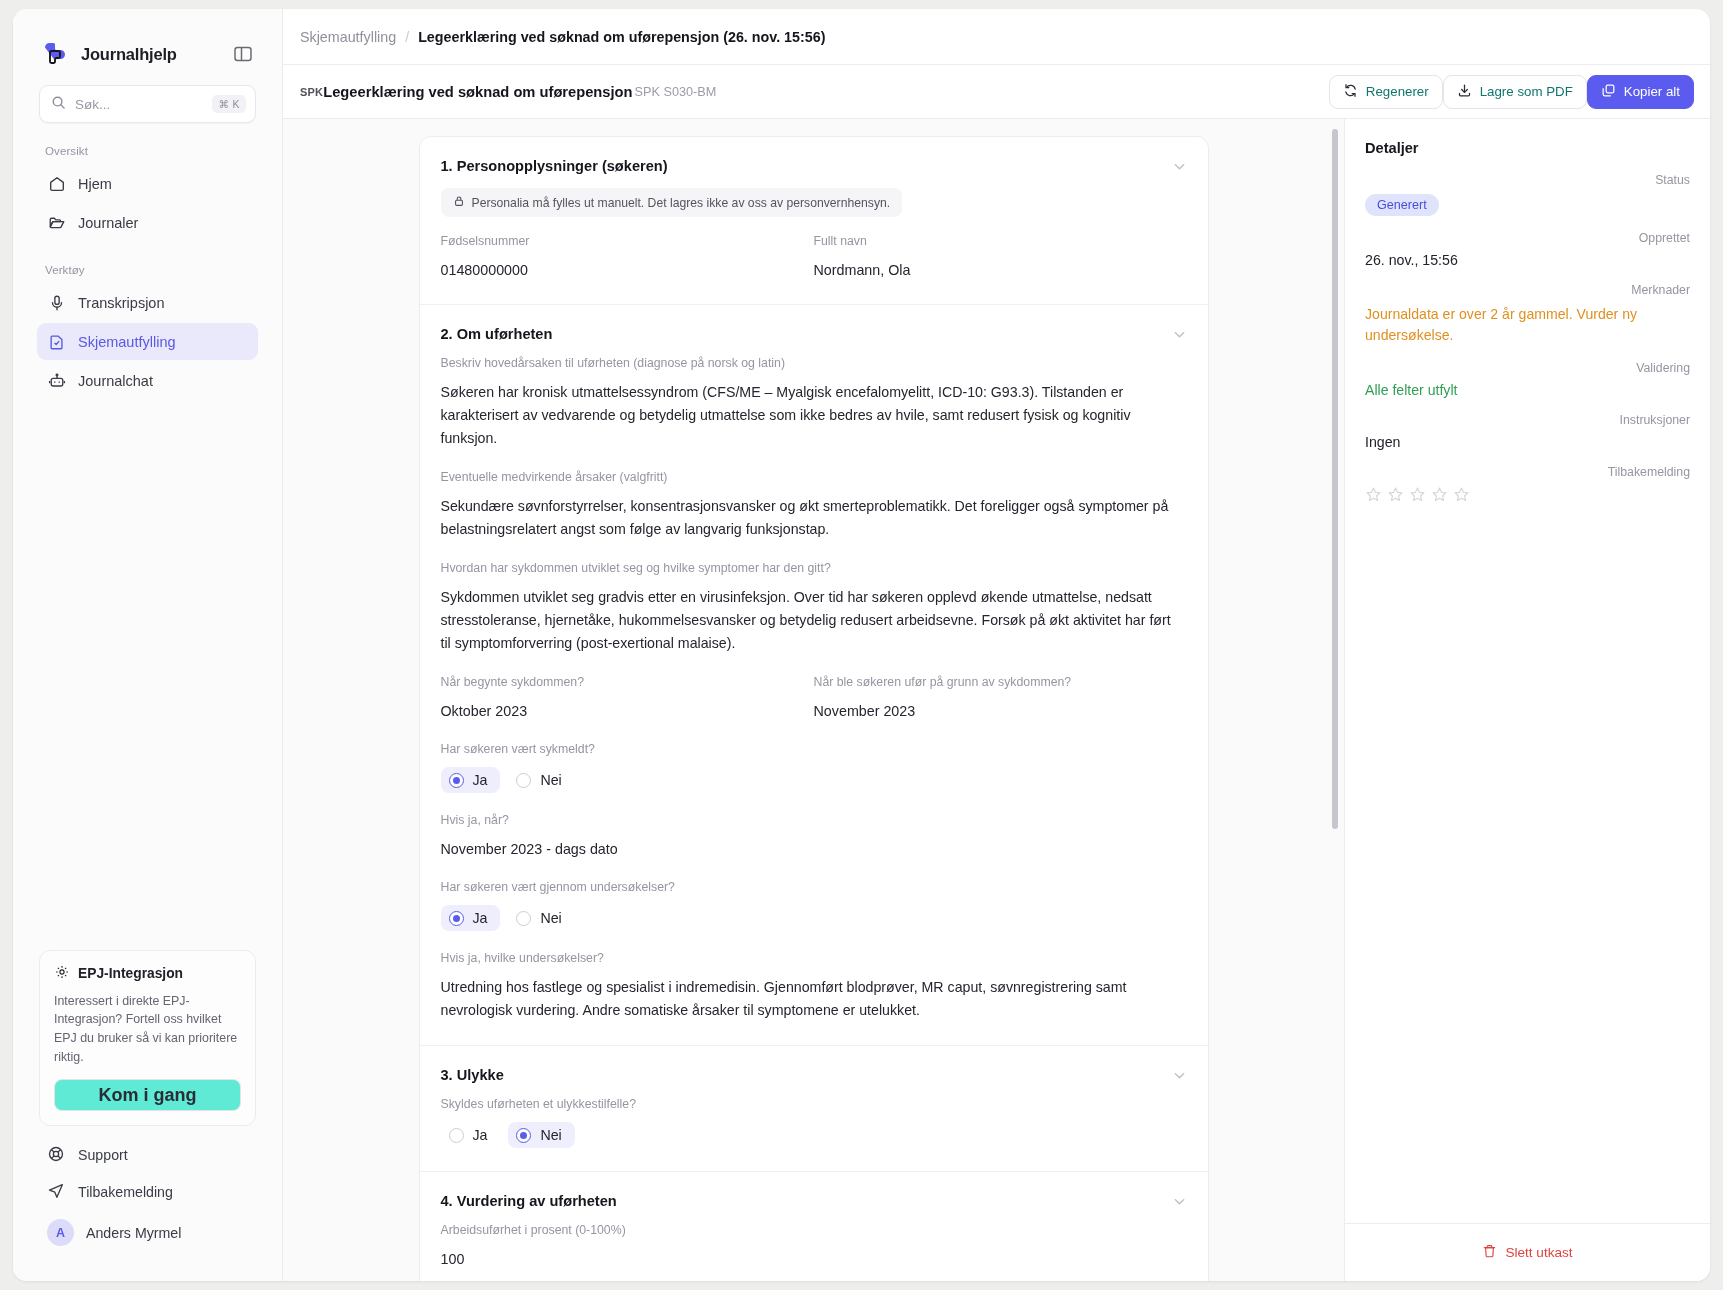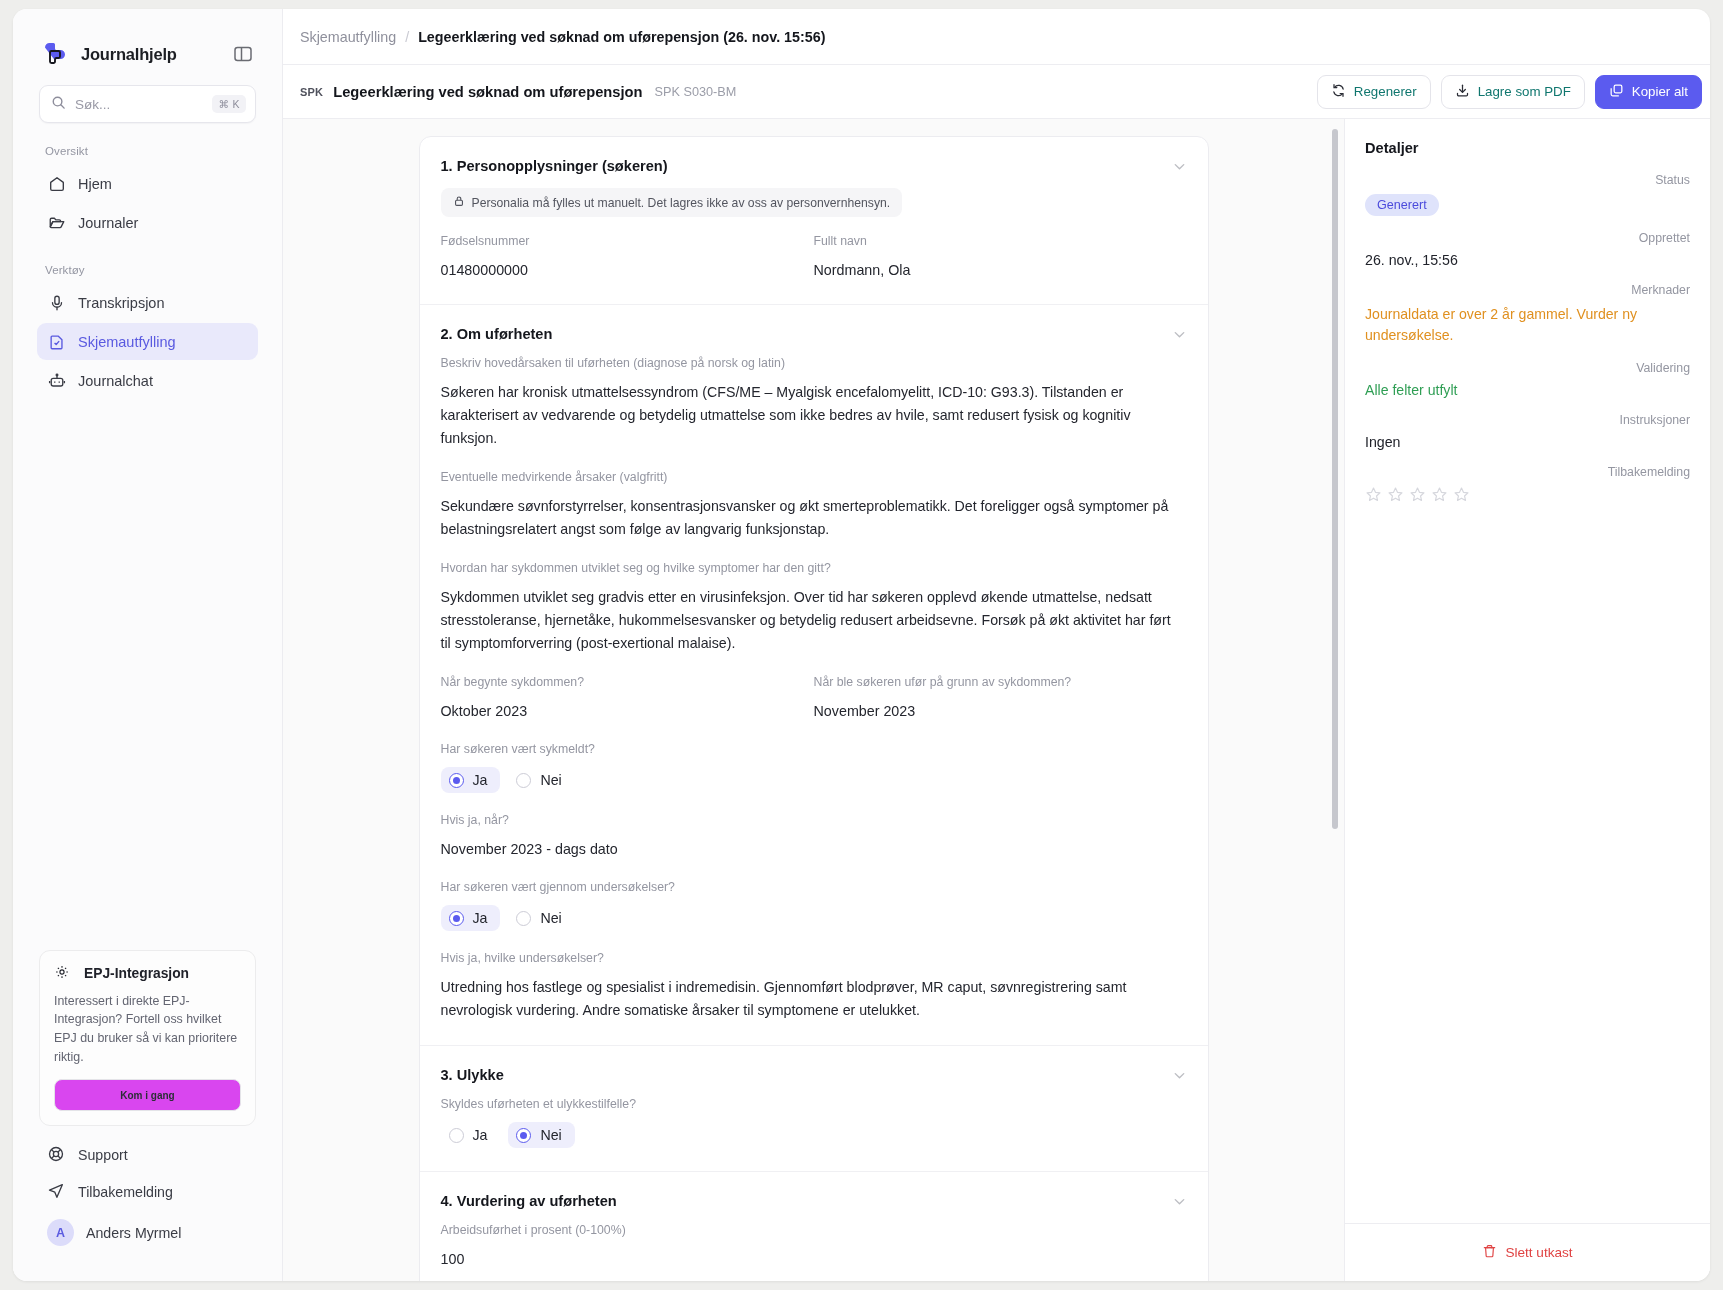--- a/index.html
+++ b/index.html
@@ -77,27 +77,27 @@
   .nav-item .ic { width: 19px; height: 19px; flex: 0 0 19px; display:flex; align-items:center; justify-content:center;}
   .spacer { flex: 1 1 auto; }
 
   .promo {
     margin: 0 16px 10px 16px;
     border: 1px solid #ececed;
     border-radius: 11px;
     padding: 13px 14px 14px 14px;
     background: #fdfdfd;
   }
-  .promo-head { display: flex; align-items: center; gap: 14px; margin-bottom: 8px; }
+  .promo-head { display: flex; align-items: center; gap: 8px; margin-bottom: 8px; }
   .promo-title { font-size: 13.8px; font-weight: 700; color: #20222a; }
   .promo-body { font-size: 12.4px; line-height: 1.52; color: #636571; }
   .promo-btn {
     margin-top: 12px; width: 100%;
     height: 32px; border: 1px solid #e4e4e8; border-radius: 8px;
-    background: #d946ef; font-size: 10px; font-weight: 600; color: #2b2d36;
+    background: #5eead4; font-size: 18px; font-weight: 600; color: #2b2d36;
     cursor: pointer; display:flex; align-items:center; justify-content:center;
     font-family: "Liberation Sans", sans-serif;
   }
   .foot-item {
     display: flex; align-items: center; gap: 12px;
     margin: 0 14px; padding: 9px 10px; border-radius: 9px;
     font-size: 14.2px; color: #3a3c45; cursor: pointer;
   }
   .foot-item .ic { width: 19px; height: 19px; flex: 0 0 19px; }
   .user-row {
@@ -123,21 +123,21 @@
     font-size: 14.3px;
   }
   .bc-link { color: #8f909c; cursor: pointer; }
   .bc-sep { color: #c9cad2; }
   .bc-cur { color: #14161c; font-weight: 700; }
 
   .doc-bar {
     height: 54px; flex: 0 0 54px;
     border-bottom: 1px solid #ededf1;
     display: flex; align-items: center;
-    padding: 0 8px 0 17px; gap: 10px;
+    padding: 0 16px 0 17px; gap: 0;
   }
   .spk-tag { font-size: 11px; color: #4f515c; font-weight: 600; letter-spacing:.2px; }
   .doc-title { font-size: 14.7px; font-weight: 700; color: #14161c; }
   .doc-code { font-size: 12.7px; color: #9b9da8; margin-left: 2px; }
   .bar-spacer { flex: 1 1 auto; }
   .btn {
     height: 34px; border-radius: 9px; border: 1px solid #e4e4ea;
     background: #fff; display: flex; align-items: center; gap: 8px;
     padding: 0 13px; font-size: 13.3px; color: #0f766e; cursor: pointer;
     font-family: "Liberation Sans", sans-serif; white-space: nowrap;

